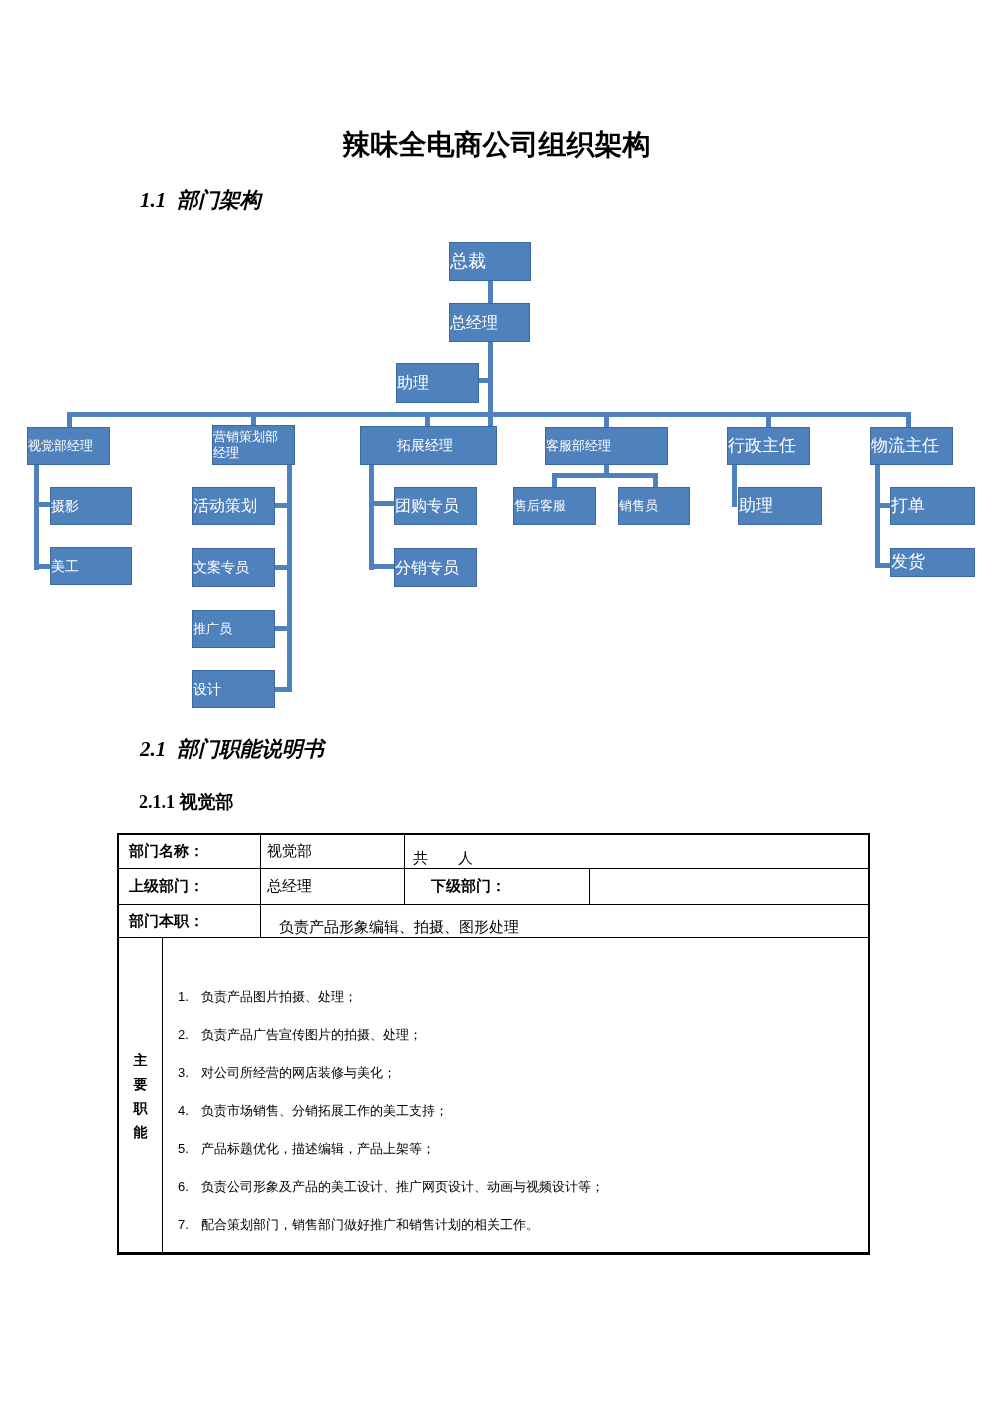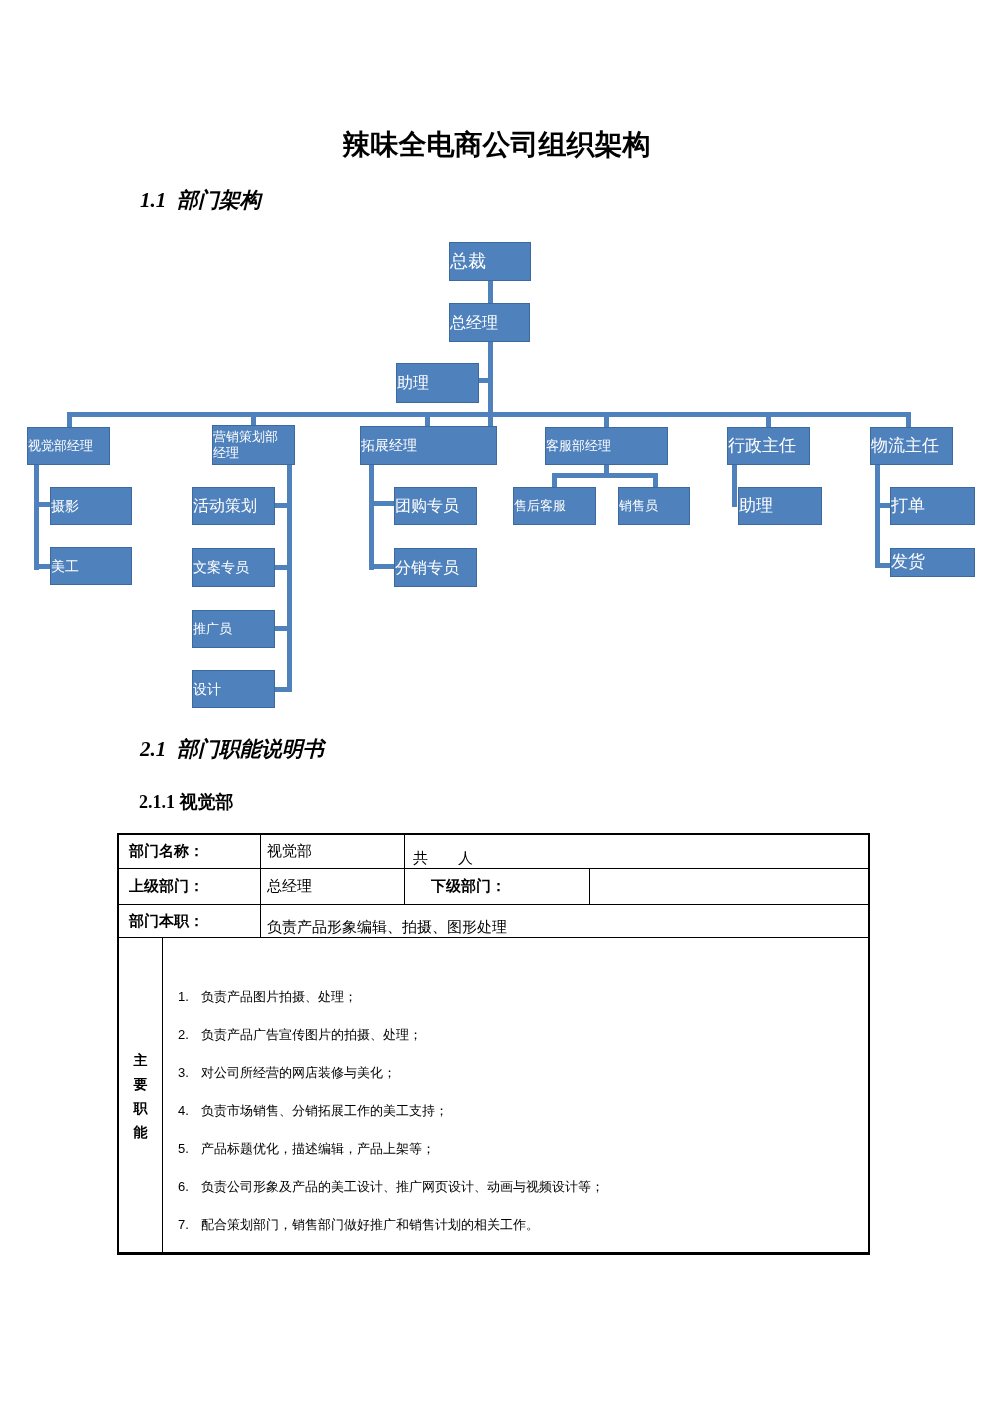--- a/index.html
+++ b/index.html
@@ -102,21 +102,21 @@
   <div class="node" style="left:396px;top:363px;width:83px;height:40px;font-size:16px;">
       <span>助理</span>
     </div>
   <div class="node" style="left:27px;top:427px;width:83px;height:38px;font-size:13px;">
       <span>视觉部经理</span>
     </div>
   <div class="node" style="left:212px;top:425px;width:83px;height:40px;font-size:13px;">
     <span>营销策划部</span>
     <span>经理</span>
   </div>
-  <div class="node" style="left:360px;top:426px;width:137px;height:39px;font-size:14px;">
+  <div class="node" style="left:360px;top:426px;width:137px;height:39px;font-size:14px;padding-left:36px;">
       <span>拓展经理</span>
     </div>
   <div class="node" style="left:545px;top:427px;width:123px;height:38px;font-size:13px;">
       <span>客服部经理</span>
     </div>
   <div class="node" style="left:727px;top:427px;width:83px;height:38px;font-size:17px;">
       <span>行政主任</span>
     </div>
   <div class="node" style="left:870px;top:427px;width:83px;height:38px;font-size:17px;">
       <span>物流主任</span>
@@ -170,21 +170,21 @@
     <div class="tcell ca lbl">部门名称：</div>
     <div class="tcell cb">视觉部</div>
     <div class="tcell cd end">共　　人</div>
   </div>
   <div class="trow" style="height:36px;">
     <div class="tcell ca lbl">上级部门：</div>
     <div class="tcell cb">总经理</div>
     <div class="tcell cc lbl">下级部门：</div>
     <div class="tcell cd end"></div>
   </div>
-  <div class="trow" style="height:33px;">
+  <div class="trow" style="height:33px;gap:12px;">
     <div class="tcell ca lbl">部门本职：</div>
     <div class="tcell cspan end">负责产品形象编辑、拍摄、图形处理</div>
   </div>
   <div class="trow last">
     <div class="vcell">
       <div class="vtext">主要职能</div>
     </div>
     <div class="duties">
       <div class="duty">
           <span class="num">1.</span>

